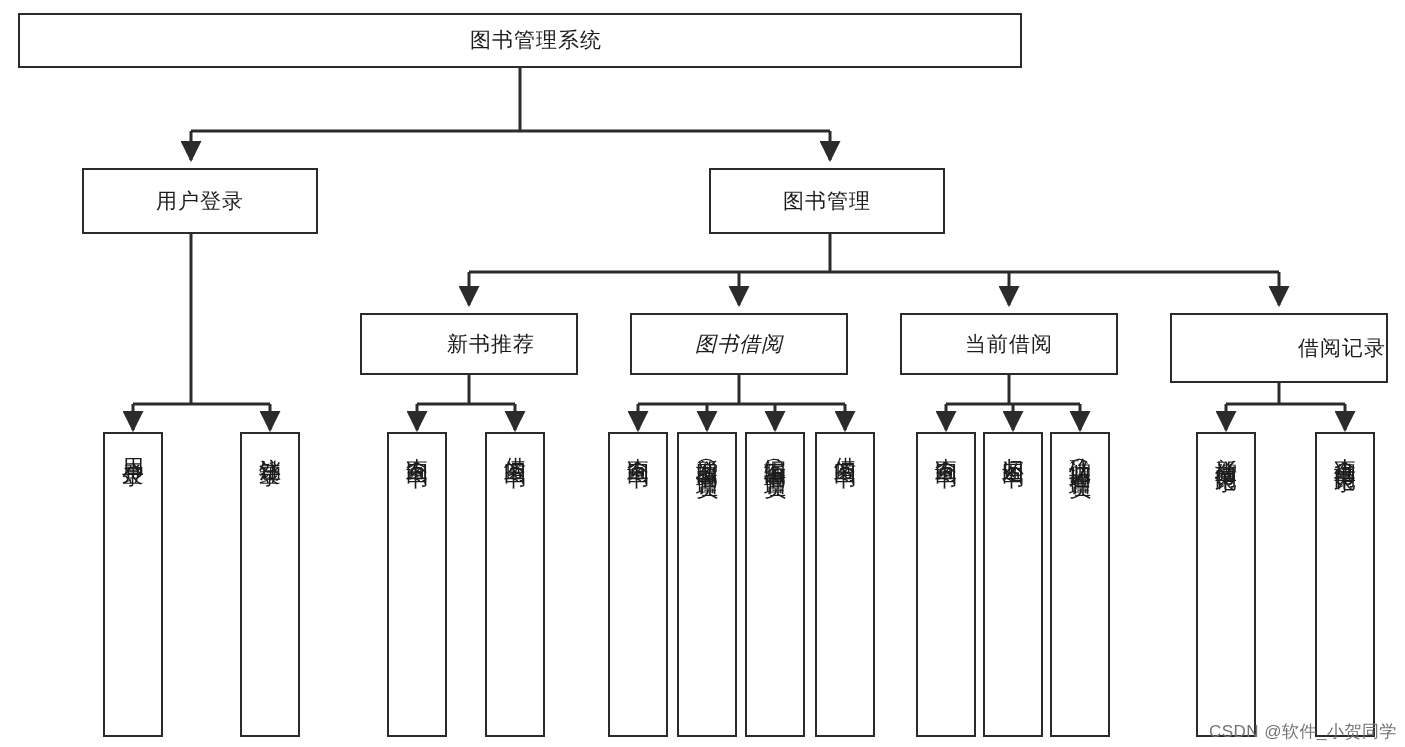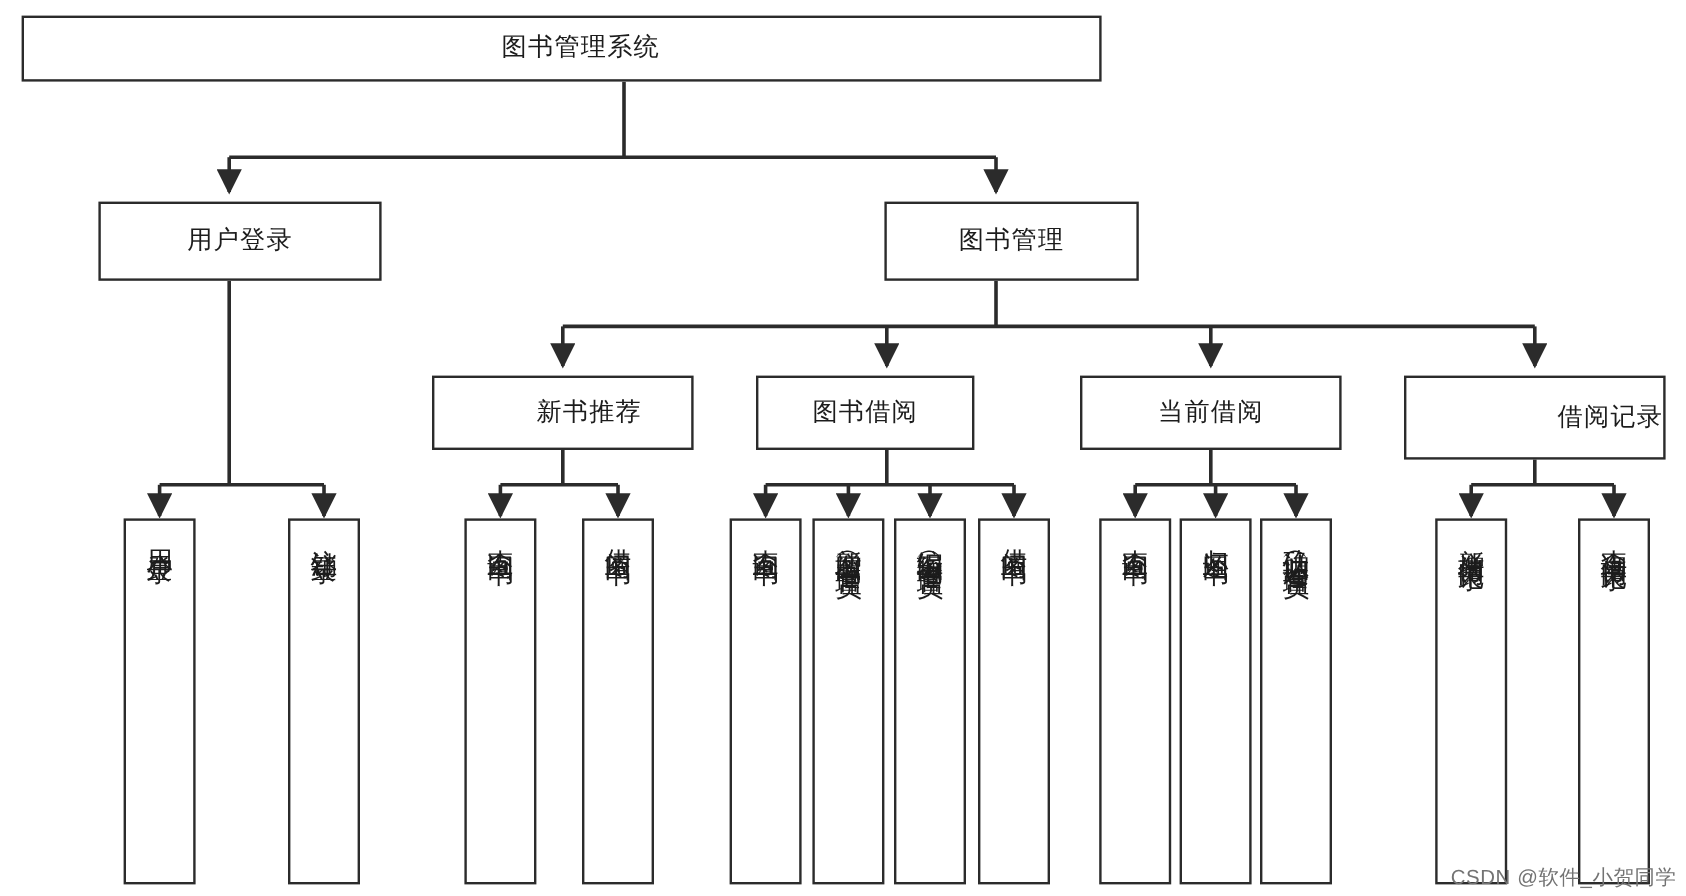--- a/index.html
+++ b/index.html
@@ -108,37 +108,37 @@
       <path d="M 1013 404 L 1013 430" marker-end="url(#arrow)"></path>
       <path d="M 1080 404 L 1080 430" marker-end="url(#arrow)"></path>
 
       <path d="M 1279 375 L 1279 404"></path>
       <path d="M 1226 404 L 1345 404"></path>
       <path d="M 1226 404 L 1226 430" marker-end="url(#arrow)"></path>
       <path d="M 1345 404 L 1345 430" marker-end="url(#arrow)"></path>
     </g>
   </svg>
 
-  <div class="node" style="left:18px;top:13px;width:900px;height:55px;padding-left:32px;">
+  <div class="node" style="left:18px;top:13px;width:1004px;height:55px;padding-left:32px;">
     <span class="lbl">图书管理系统</span>
   </div>
 
   <div class="node" style="left:82px;top:168px;width:236px;height:66px;">
     <span class="lbl">用户登录</span>
   </div>
 
-  <div class="node" style="left:737px;top:168px;width:212px;height:66px;">
+  <div class="node" style="left:709px;top:168px;width:236px;height:66px;">
     <span class="lbl">图书管理</span>
   </div>
 
   <div class="node" style="left:360px;top:313px;width:218px;height:62px;padding-left:44px;">
     <span class="lbl">新书推荐</span>
   </div>
 
-  <div class="node" style="left:630px;top:313px;width:182px;height:62px;">
+  <div class="node" style="left:630px;top:313px;width:218px;height:62px;font-style:italic;">
     <span class="lbl">图书借阅</span>
   </div>
 
   <div class="node" style="left:900px;top:313px;width:218px;height:62px;">
     <span class="lbl">当前借阅</span>
   </div>
 
   <div class="node" style="left:1170px;top:313px;width:218px;height:70px;justify-content:flex-end;">
     <span class="lbl">借阅记录</span>
   </div>

